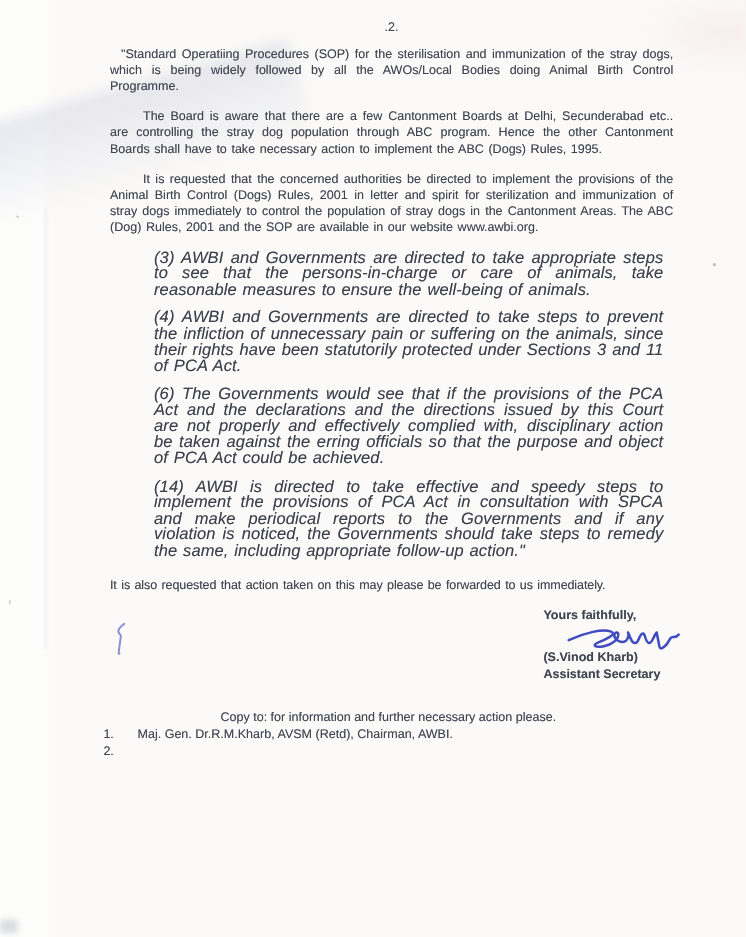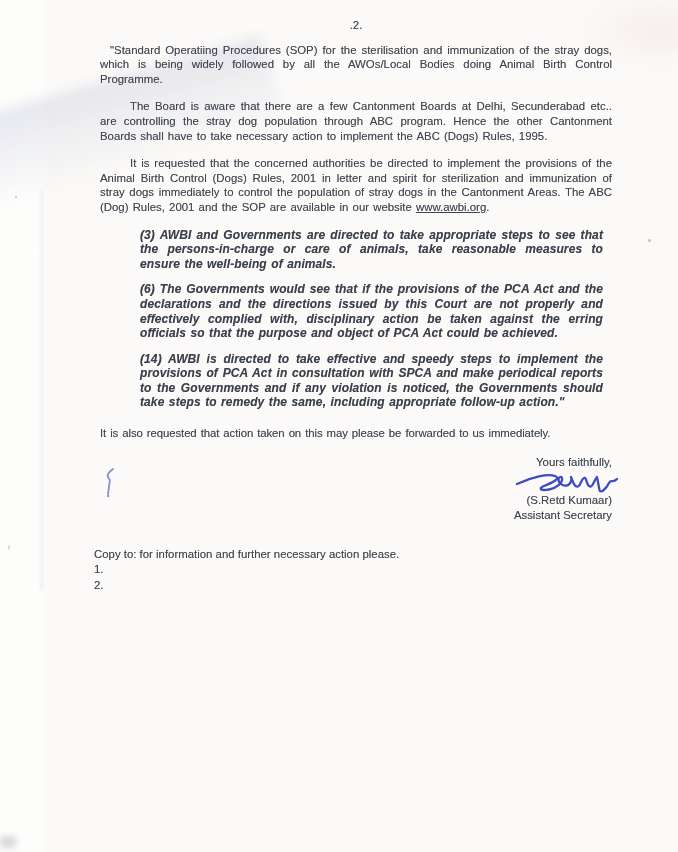--- a/index.html
+++ b/index.html
@@ -45,51 +45,51 @@
   }
   .pagenum{text-align:center;margin:0 0 10px 0;}
   .content p{
     margin:0 0 13px 0;
     text-align:justify;
     word-spacing:1px;
   }
   .indent{text-indent:30px;}
   .indent-sm{text-indent:10px;}
   .indent-lg{text-indent:57px;}
-  .weblink{text-decoration:underline;}
+  .weblink{}
   .quote{
     font-style:italic;
-    font-size:12px;
+    font-size:15px;
     margin:0 40px 11px 40px !important;
     margin-right:9px !important;
     word-spacing:3.5px;
     letter-spacing:0.1px;
     color:#3a404c;
-    font-weight:bold;
   }
   .closing{
     text-align:center;
     white-space:nowrap;
     word-spacing:0;
     letter-spacing:-0.1px;
     margin-top:16px !important;
   }
   .handmark{
     position:absolute;left:2px;margin-top:12px;
   }
   .sign-block{
     width:118px;
     margin:14px 0 0 auto;
-    text-align:right;
+    text-align:left;
     line-height:15px;
+    font-weight:bold;
   }
   .sign-svg{display:block;margin:-1px -8px -3px auto;}
   .copy-heading{
     margin-top:24px;
-    text-align:left;
+    text-align:center;
     margin-left:-6px;
   }
   .copy-list{margin-top:1px;margin-left:-6px;}
   .copy-row{display:flex;line-height:15.5px;}
   .copy-num{width:31px;flex:none;}
 </style>
 </head>
 <body>
 
 <div class="page">
@@ -109,46 +109,48 @@
     <p class="indent-sm">"Standard Operatiing Procedures (SOP) for the sterilisation and immunization of the stray dogs, which is being widely followed by all the AWOs/Local Bodies doing Animal Birth Control Programme.</p>
 
 
     <p class="indent">The Board is aware that there are a few Cantonment Boards at Delhi, Secunderabad etc.. are controlling the stray dog population through ABC program. Hence the other Cantonment Boards shall have to take necessary action to implement the ABC (Dogs) Rules, 1995.</p>
 
     <p class="indent"><span>It is requested that the concerned authorities be directed to implement the provisions of the Animal Birth Control (Dogs) Rules, 2001 in letter and spirit for sterilization and immunization of stray dogs immediately to control the population of stray dogs in the Cantonment Areas. The ABC (Dog) Rules, 2001 and the SOP are available in our website </span><span class="weblink">www.awbi.org</span><span>.</span></p>
 
 
     <p class="quote">(3) AWBI and Governments are directed to take appropriate steps to see that the persons-in-charge or care of animals, take reasonable measures to ensure the well-being of animals.</p>
 
+    <p class="quote">(4) AWBI and Governments are directed to take steps to prevent the infliction of unnecessary pain or suffering on the animals, since their rights have been statutorily protected under Sections 3 and 11 of PCA Act.</p>
 
     <p class="quote">(6) The Governments would see that if the provisions of the PCA Act and the declarations and the directions issued by this Court are not properly and effectively complied with, disciplinary action be taken against the erring officials so that the purpose and object of PCA Act could be achieved.</p>
 
     <p class="quote">(14) AWBI is directed to take effective and speedy steps to implement the provisions of PCA Act in consultation with SPCA and make periodical reports to the Governments and if any violation is noticed, the Governments should take steps to remedy the same, including appropriate follow-up action."</p>
 
     <p class="closing">It is also requested that action taken on this may please be forwarded to us immediately.</p>
 
     <svg class="handmark" width="16" height="34" viewBox="0 0 16 34">
       <path d="M11,3 C7,6 4,9 6.5,12 C8.5,14 8,13 7.5,17 L6,28" fill="none" stroke="#8a8ed2" stroke-width="1.8" stroke-linecap="round"></path>
       <circle cx="6.2" cy="30" r="1.2" fill="#8a8ed2"></circle>
     </svg>
 
     <div class="sign-block">
       <div>Yours faithfully,</div>
       <svg class="sign-svg" width="106" height="27" viewBox="0 0 106 27">
         <path d="M3,15 C18,8 34,4.5 41,7 C47,9 40,13 30,17 C24,19.5 26.5,22 35,20.5 C43,19 49,13.5 48,9 C47.5,7 45,8 44.5,10 C44,13 48,17.5 53,16.5 C57,15.5 58,10 57,8 C59,12 60,18.5 64,17.5 C67,16.5 67,10 70,9 C73,8 72,16.5 76,17.5 C79,18 80,11 83,8 L85.5,21 C86.5,25 92,20 95,14 C97,10 99,14.5 103,10" fill="none" stroke="#3f4cc0" stroke-width="2.3" stroke-linecap="round" stroke-linejoin="round"></path>
       </svg>
-      <div>(S.Retd Kumaar)</div>
+      <div>(S.Vinod Kharb)</div>
       <div>Assistant Secretary</div>
     </div>
 
     <div class="copy-heading">Copy to: for information and further necessary action please.</div>
 
     <div class="copy-list">
       <div class="copy-row">
         <span class="copy-num">1.</span>
+        <span>Maj. Gen. Dr.R.M.Kharb, AVSM (Retd), Chairman, AWBI.</span>
       </div>
       <div class="copy-row">
         <span class="copy-num">2.</span>
       </div>
     </div>
 
   </div>
 </div>
 
 </body></html>

